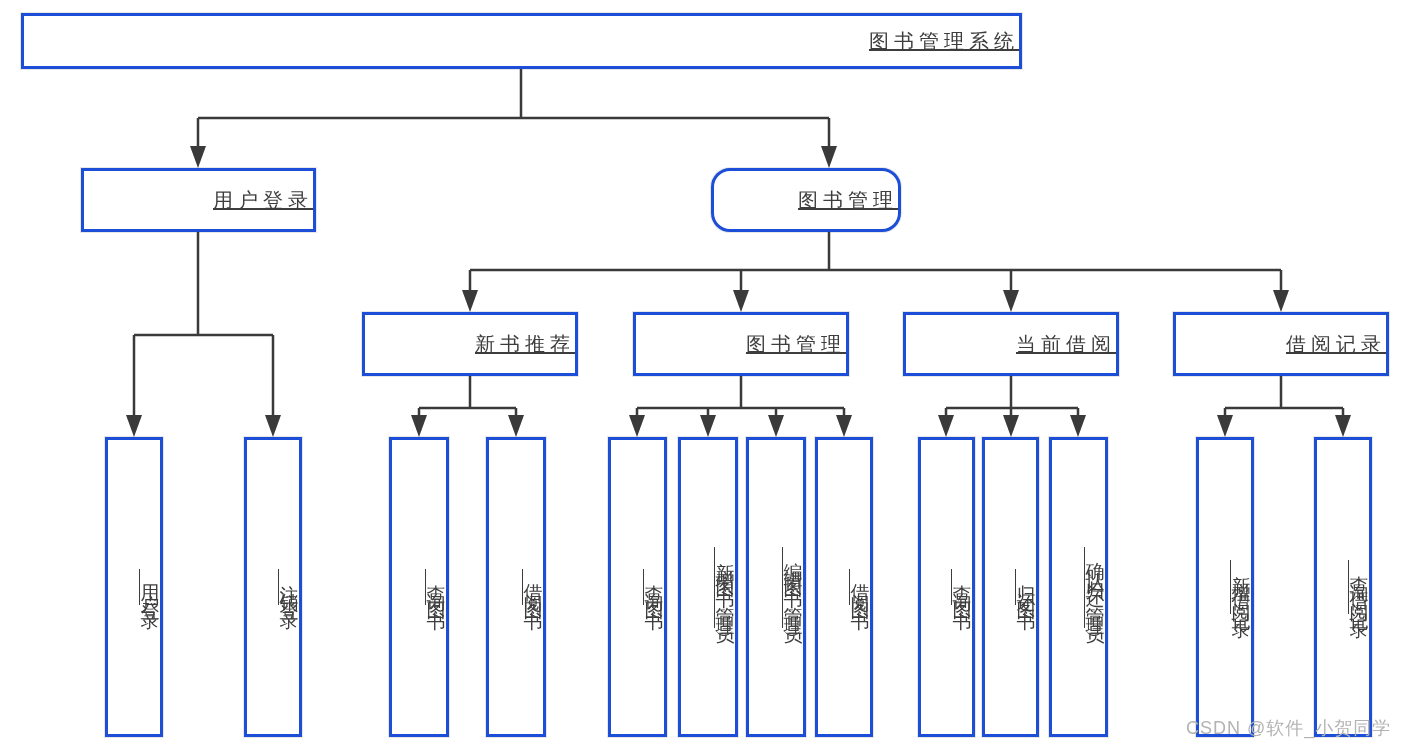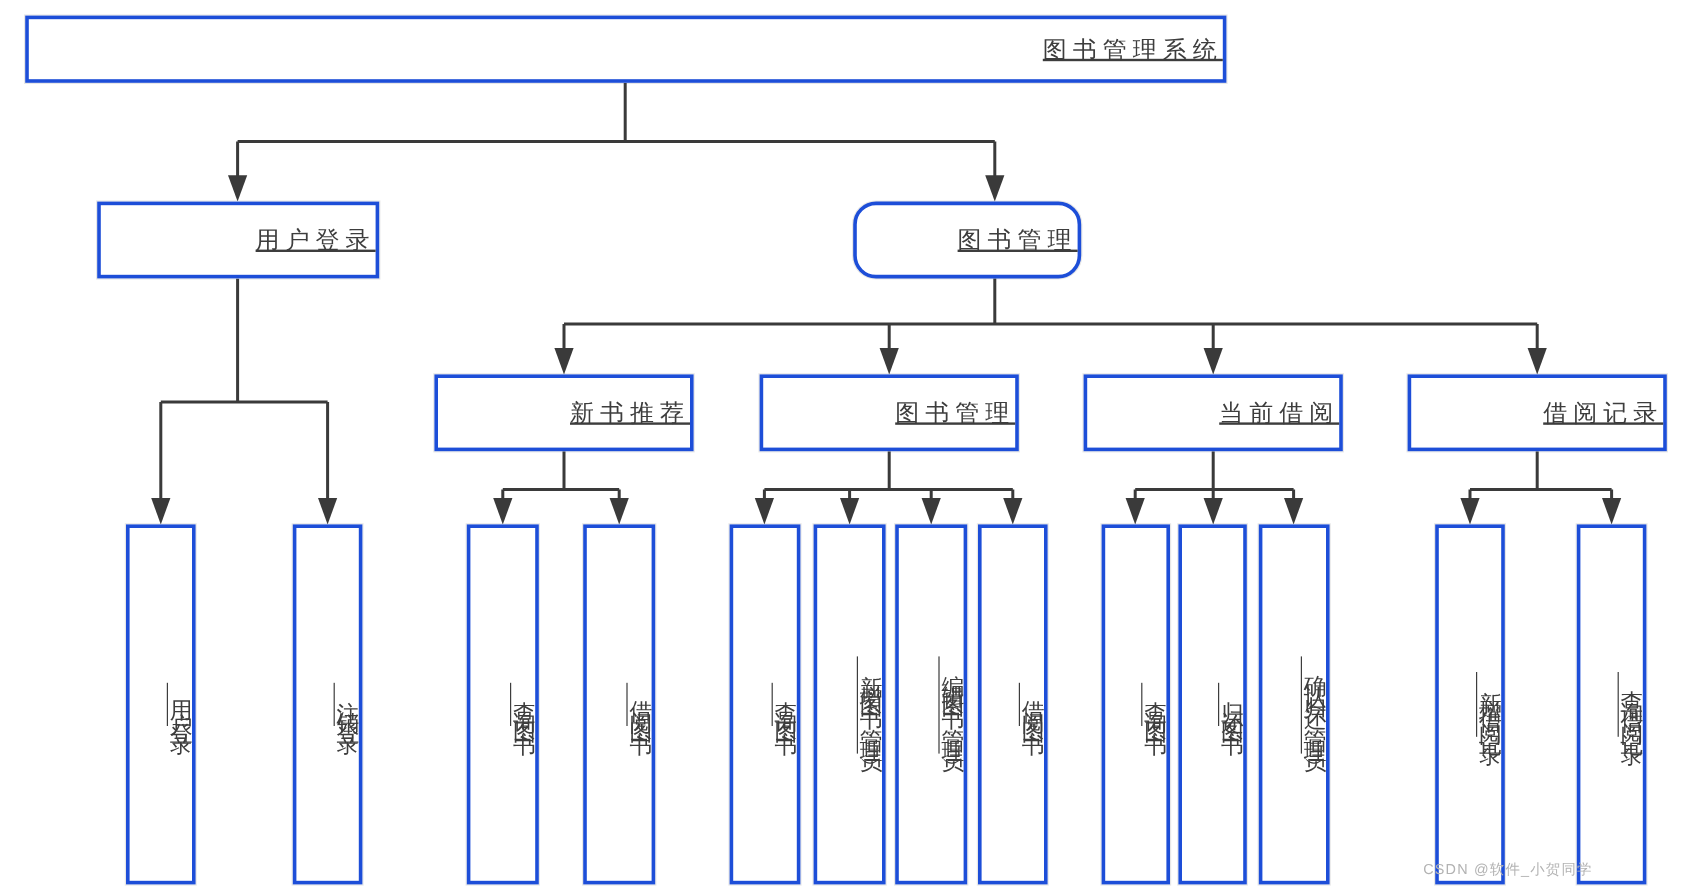--- a/index.html
+++ b/index.html
@@ -51,21 +51,21 @@
     font-size: 19px;
     letter-spacing: 9px;
     line-height: 1.1;
     color: #3d3d3d;
     white-space: nowrap;
   }
   #watermark {
     position: absolute;
     left: 1186px;
     top: 716px;
-    font-size: 12px;
+    font-size: 18px;
     letter-spacing: 1px;
     color: #b3b3b3;
     white-space: nowrap;
     z-index: 5;
   }
   .lvl1 { left: 21px;  top: 13px;  width: 1001px; height: 56px; }
   .lvl2a { left: 81px;  top: 168px; width: 235px; height: 64px; }
   .lvl2b { left: 711px; top: 168px; width: 190px; height: 64px; border-radius: 19px; }
   .lvl3 { top: 312px; width: 216px; height: 64px; }
 </style>

